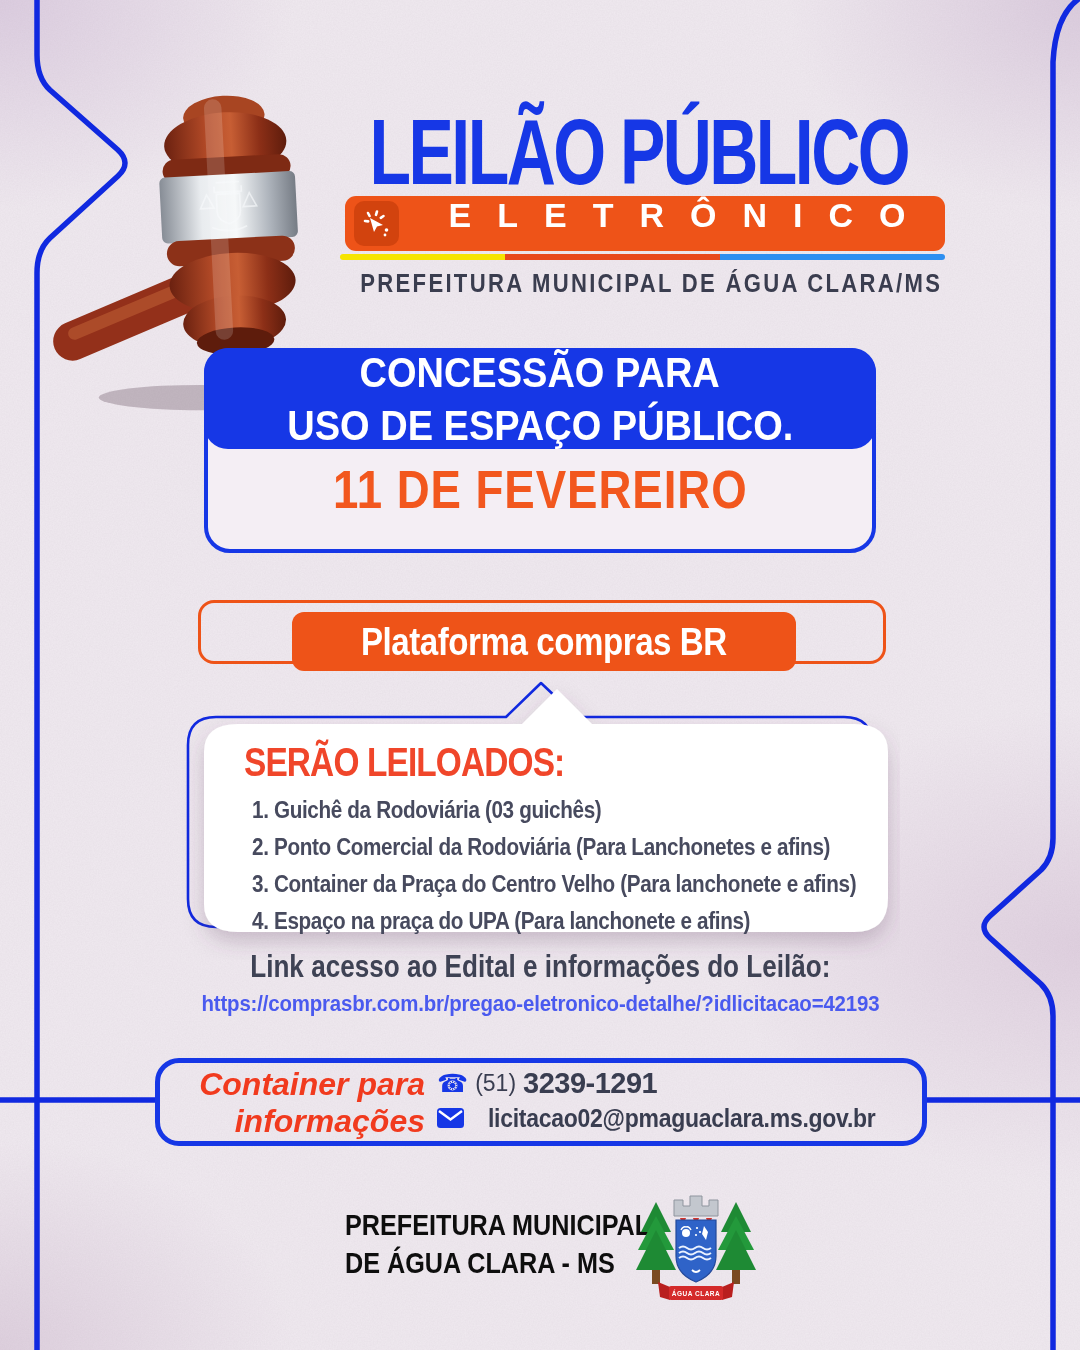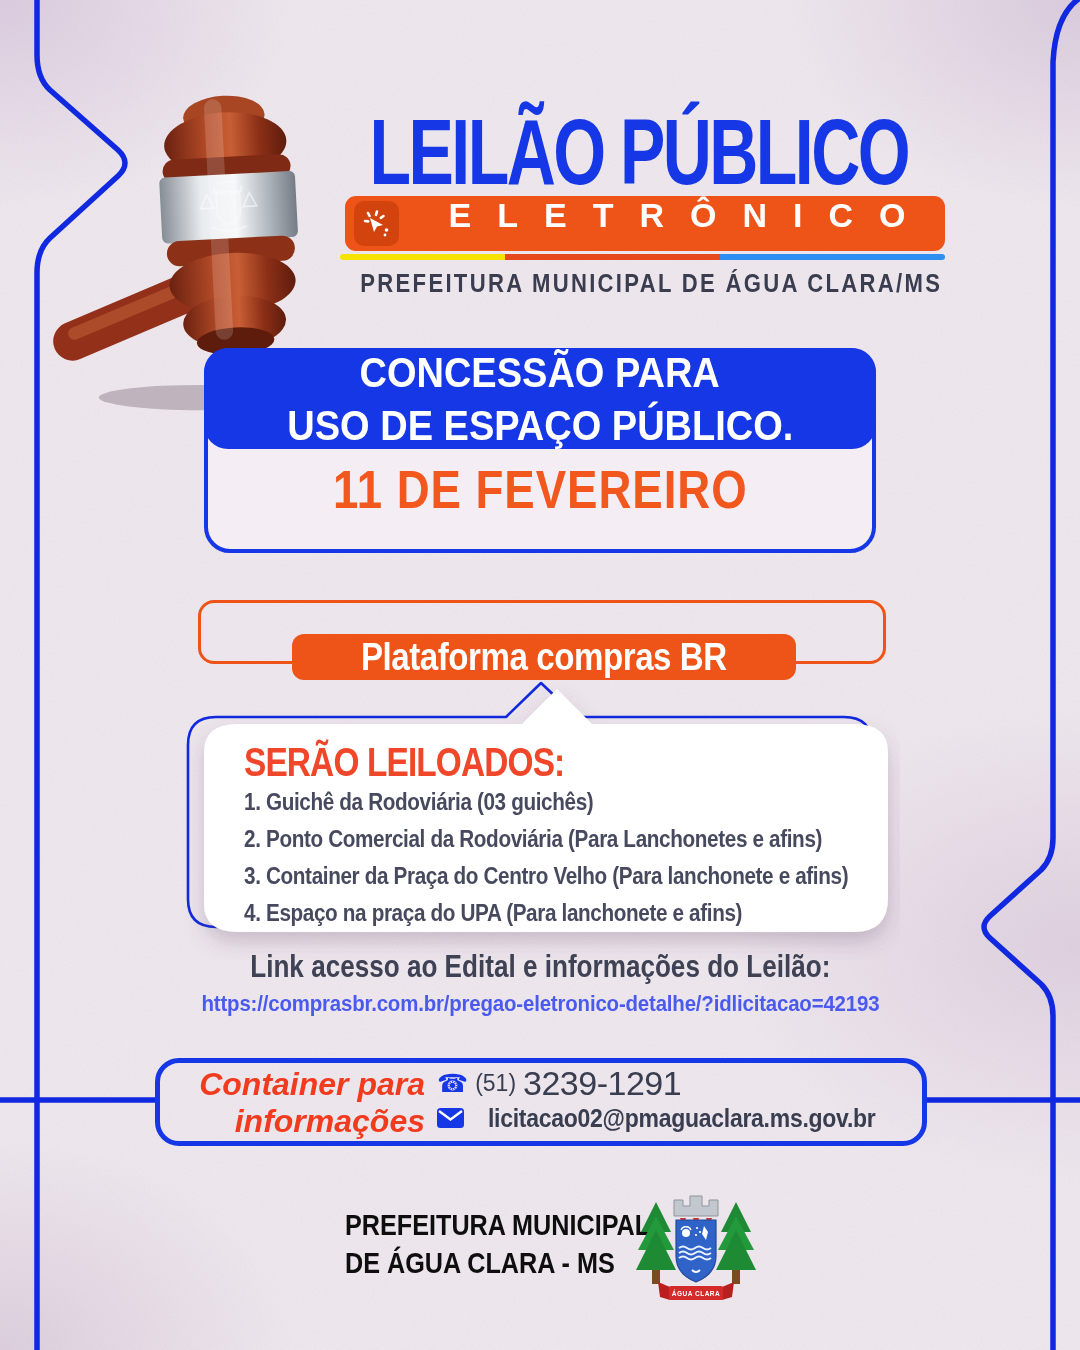--- a/index.html
+++ b/index.html
@@ -50,48 +50,48 @@
   .weekday{left:204px;top:514px;width:672px;z-index:3;text-align:center;
     font-size:22px;font-weight:800;color:var(--date-orange);letter-spacing:13px;text-indent:13px;}
 
   
   .sched-outline{left:198px;top:600px;width:688px;height:64px;border:3px solid var(--orange);
     border-radius:16px;z-index:2;box-sizing:border-box;}
   .ob{background:var(--orange);border-radius:12px;z-index:3;}
   .ob .sq{font-size:36px;font-weight:900;color:#fff;letter-spacing:-0.5px;
     transform:scale(.92,1.08);transform-origin:center center;}
   .ob1{left:226px;top:577px;width:632px;height:53px;}
-  .ob2{left:292px;top:634px;width:504px;height:46px;}
+  .ob2{left:292px;top:612px;width:504px;height:59px;}
 
   
   .bubble-svg{left:160px;top:660px;width:740px;height:300px;z-index:2;}
   .bub-head{left:244px;top:740px;z-index:4;}
   .bub-head .sq{font-size:38px;font-weight:900;color:var(--red-orange);letter-spacing:-1px;
     transform:scale(.88,1.06);transform-origin:left top;}
-  .bub-list{left:244px;top:784px;width:640px;z-index:4;list-style:none;margin:0;padding:0;}
+  .bub-list{left:244px;top:784px;width:640px;z-index:4;list-style:none;margin:8px;padding:0;}
   .bub-list li{font-size:23px;font-weight:bold;color:#474a5e;line-height:37px;
     letter-spacing:-0.4px;transform:scale(.9,1.04);transform-origin:left center;white-space:nowrap;}
 
   
   .linklabel{left:0;top:950px;width:1080px;z-index:2;text-align:center;}
   .linklabel .sq{font-size:29px;font-weight:bold;color:#3e4254;
     transform:scale(.9,1.05);transform-origin:center top;}
   .linkurl{left:0;top:991px;width:1080px;z-index:2;text-align:center;}
   .linkurl .sq{font-size:22px;font-weight:bold;color:var(--link-blue);letter-spacing:-0.2px;
     transform:scale(.93,1.02);transform-origin:center top;}
   .contact-box{left:155px;top:1058px;width:772px;height:88px;border:5px solid var(--blue);
     border-radius:24px;z-index:2;box-sizing:border-box;}
   .clabel{left:180px;top:1066px;width:245px;z-index:3;text-align:right;
     font-style:italic;font-weight:900;color:#f13a1e;font-size:32px;line-height:37px;}
   .crow{z-index:3;display:flex;align-items:center;color:#393d50;white-space:nowrap;}
   .crow1{left:437px;top:1067px;height:32px;}
   .crow2{left:437px;top:1102px;height:32px;gap:16px;}
   .phoneg{font-size:25px;color:var(--blue);margin-right:7px;line-height:1;}
   .area{font-size:23px;font-weight:500;margin-right:7px;}
-  .pnum{font-size:34px;font-weight:400;letter-spacing:-0.5px;}
+  .pnum{font-size:29px;font-weight:700;letter-spacing:-0.5px;}
   .email{font-size:25px;font-weight:bold;letter-spacing:-0.3px;transform:scaleX(.92);transform-origin:left center;}
 
   
   .ftext{left:345px;top:1206px;z-index:2;color:#0e0e0e;font-weight:900;}
   .ftext .sq{font-size:28px;line-height:35px;transform:scale(.9,1.08);transform-origin:left top;text-align:left;}
   .crest{left:636px;top:1186px;width:120px;height:125px;z-index:2;}
 </style>
 </head>
 <body>
 

